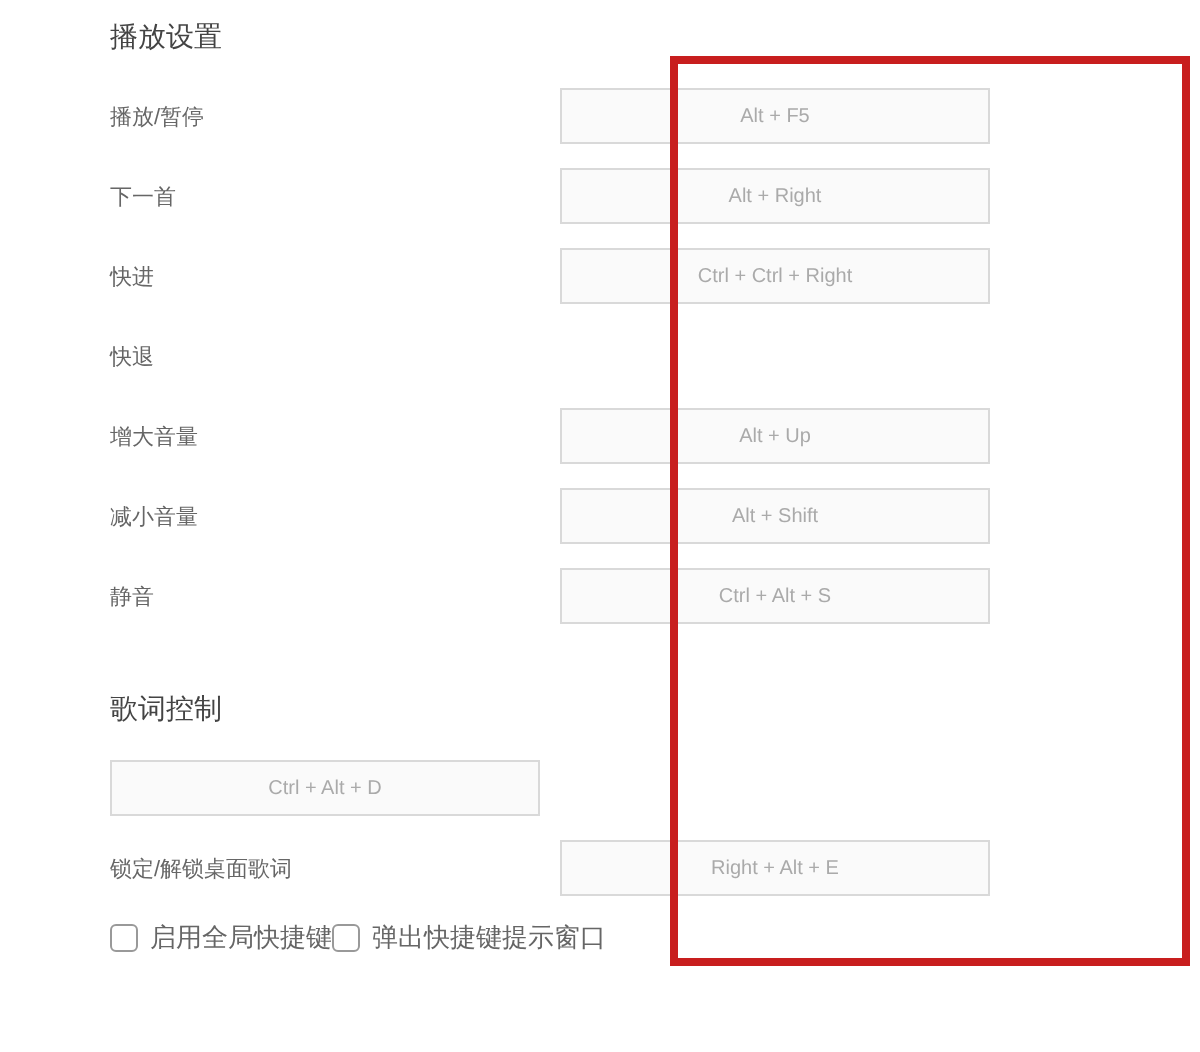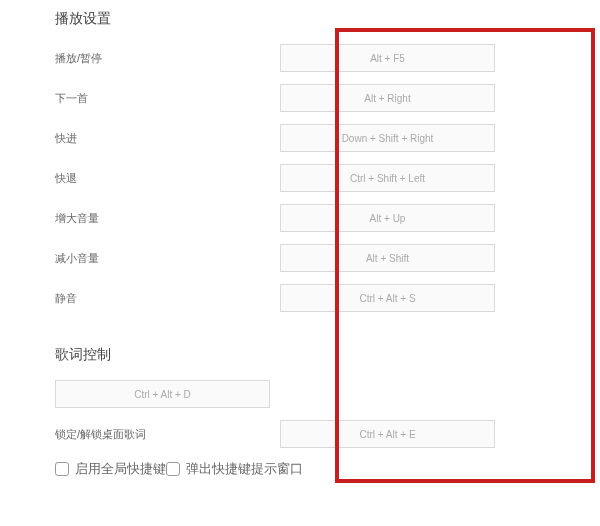--- a/index.html
+++ b/index.html
@@ -91,25 +91,24 @@
   <div class="shortcut-row">
     <div class="shortcut-label">播放/暂停</div>
     <div class="shortcut-input">Alt + F5</div>
   </div>
   <div class="shortcut-row">
     <div class="shortcut-label">下一首</div>
     <div class="shortcut-input">Alt + Right</div>
   </div>
   <div class="shortcut-row">
     <div class="shortcut-label">快进</div>
-    <div class="shortcut-input">Down + Shift + Right</div>
+    <div class="shortcut-input">Ctrl + Ctrl + Right</div>
   </div>
   <div class="shortcut-row">
     <div class="shortcut-label">快退</div>
-    <div class="shortcut-input">Ctrl + Shift + Left</div>
   </div>
   <div class="shortcut-row">
     <div class="shortcut-label">增大音量</div>
     <div class="shortcut-input">Alt + Up</div>
   </div>
   <div class="shortcut-row">
     <div class="shortcut-label">减小音量</div>
     <div class="shortcut-input">Alt + Shift</div>
   </div>
   <div class="shortcut-row">
@@ -121,21 +120,21 @@
 <div class="section-gap"></div>
 
 <div>
   <div class="section-title">歌词控制</div>
 
   <div class="shortcut-row">
     <div class="shortcut-input">Ctrl + Alt + D</div>
   </div>
   <div class="shortcut-row">
     <div class="shortcut-label">锁定/解锁桌面歌词</div>
-    <div class="shortcut-input">Ctrl + Alt + E</div>
+    <div class="shortcut-input">Right + Alt + E</div>
   </div>
 </div>
 
 <div class="footer-row">
   <div class="checkbox-group">
     <div class="checkbox"></div>
     <span class="checkbox-label">启用全局快捷键</span>
   </div>
   <div class="checkbox-group">
     <div class="checkbox"></div>

